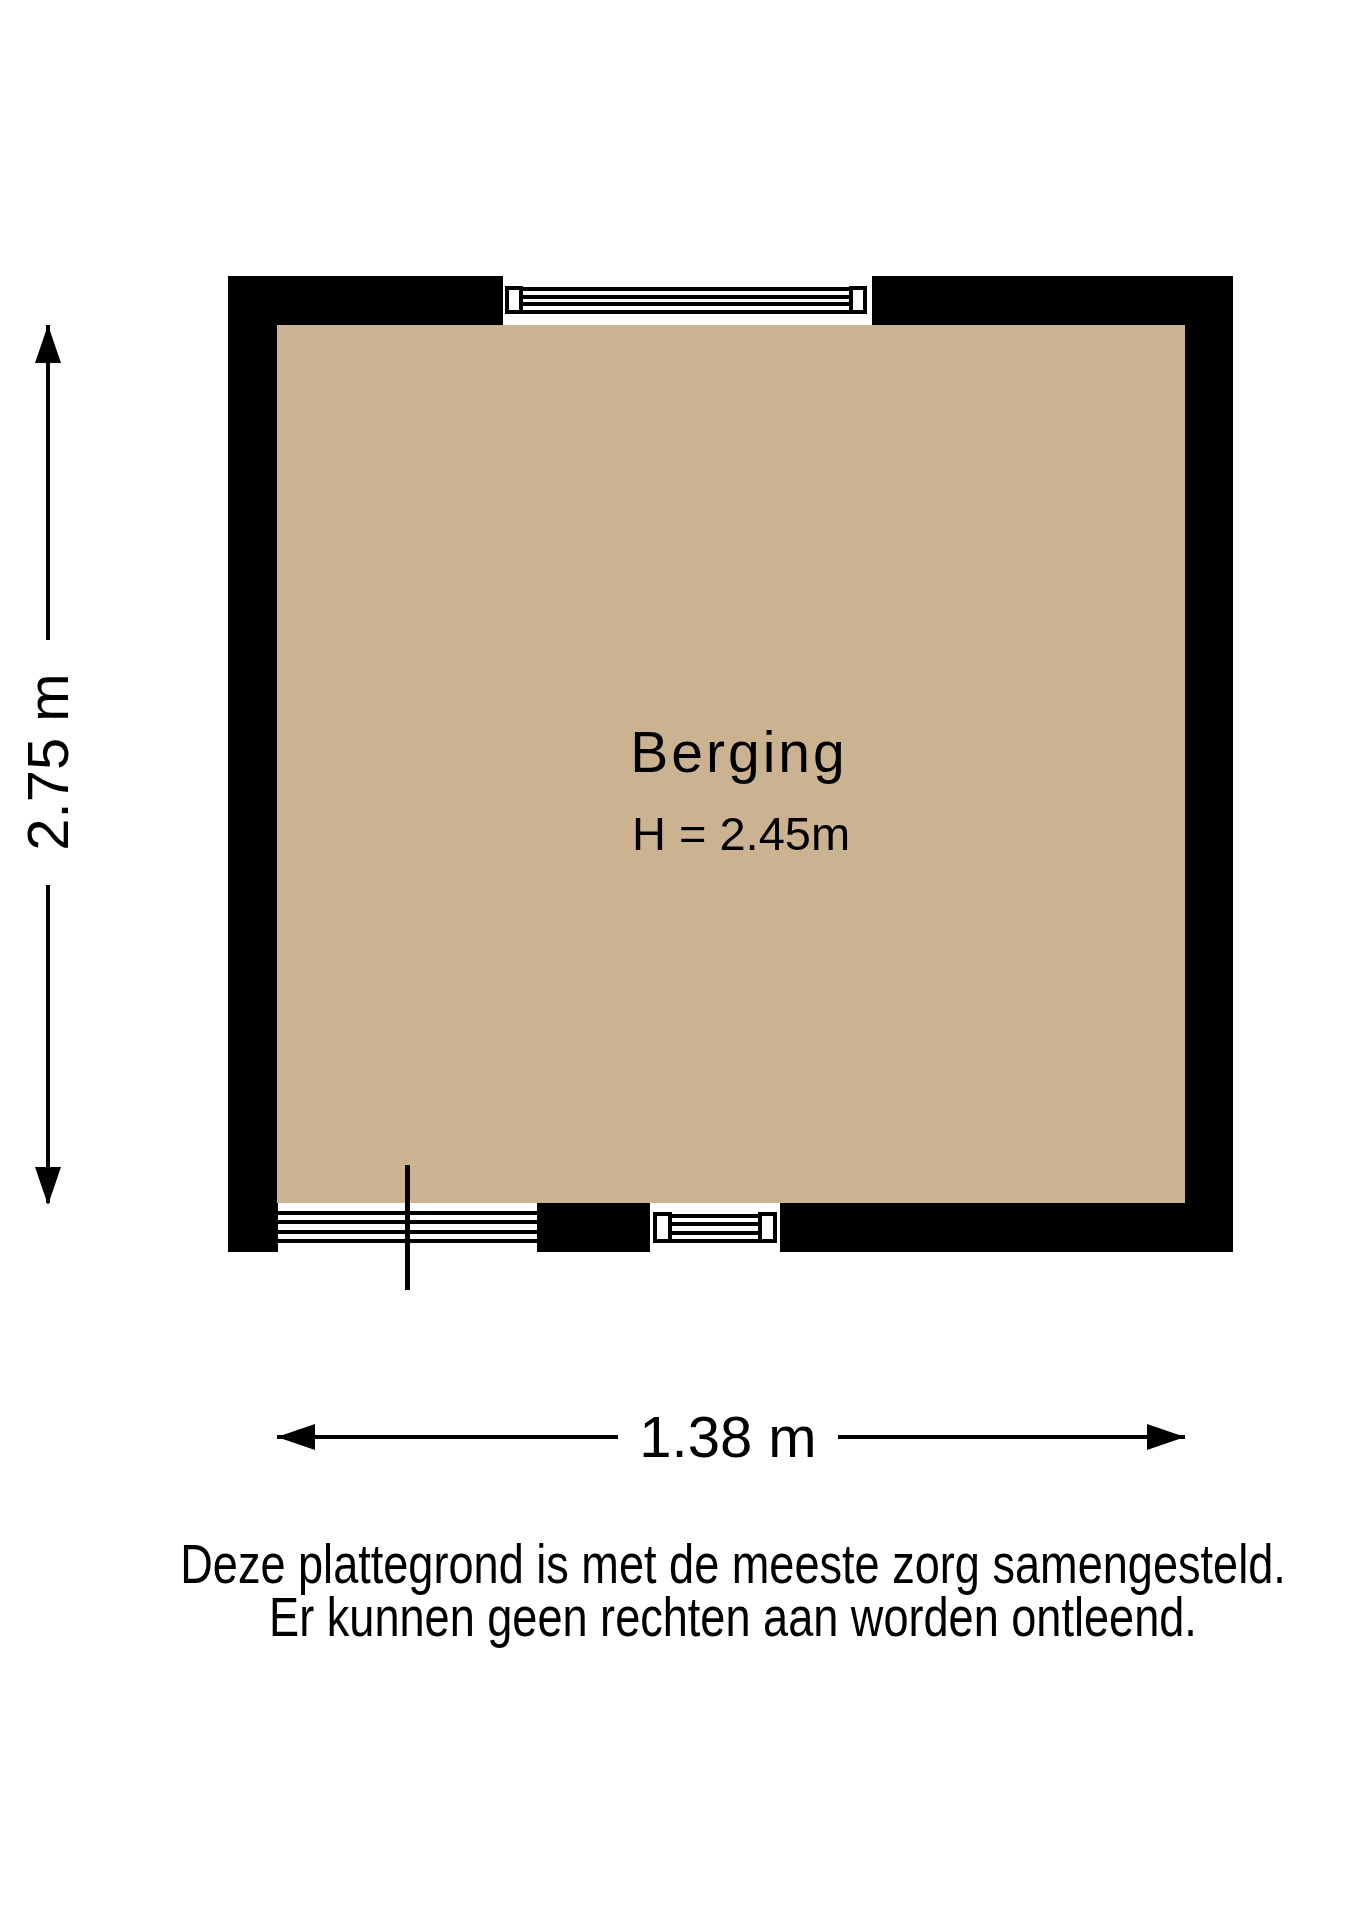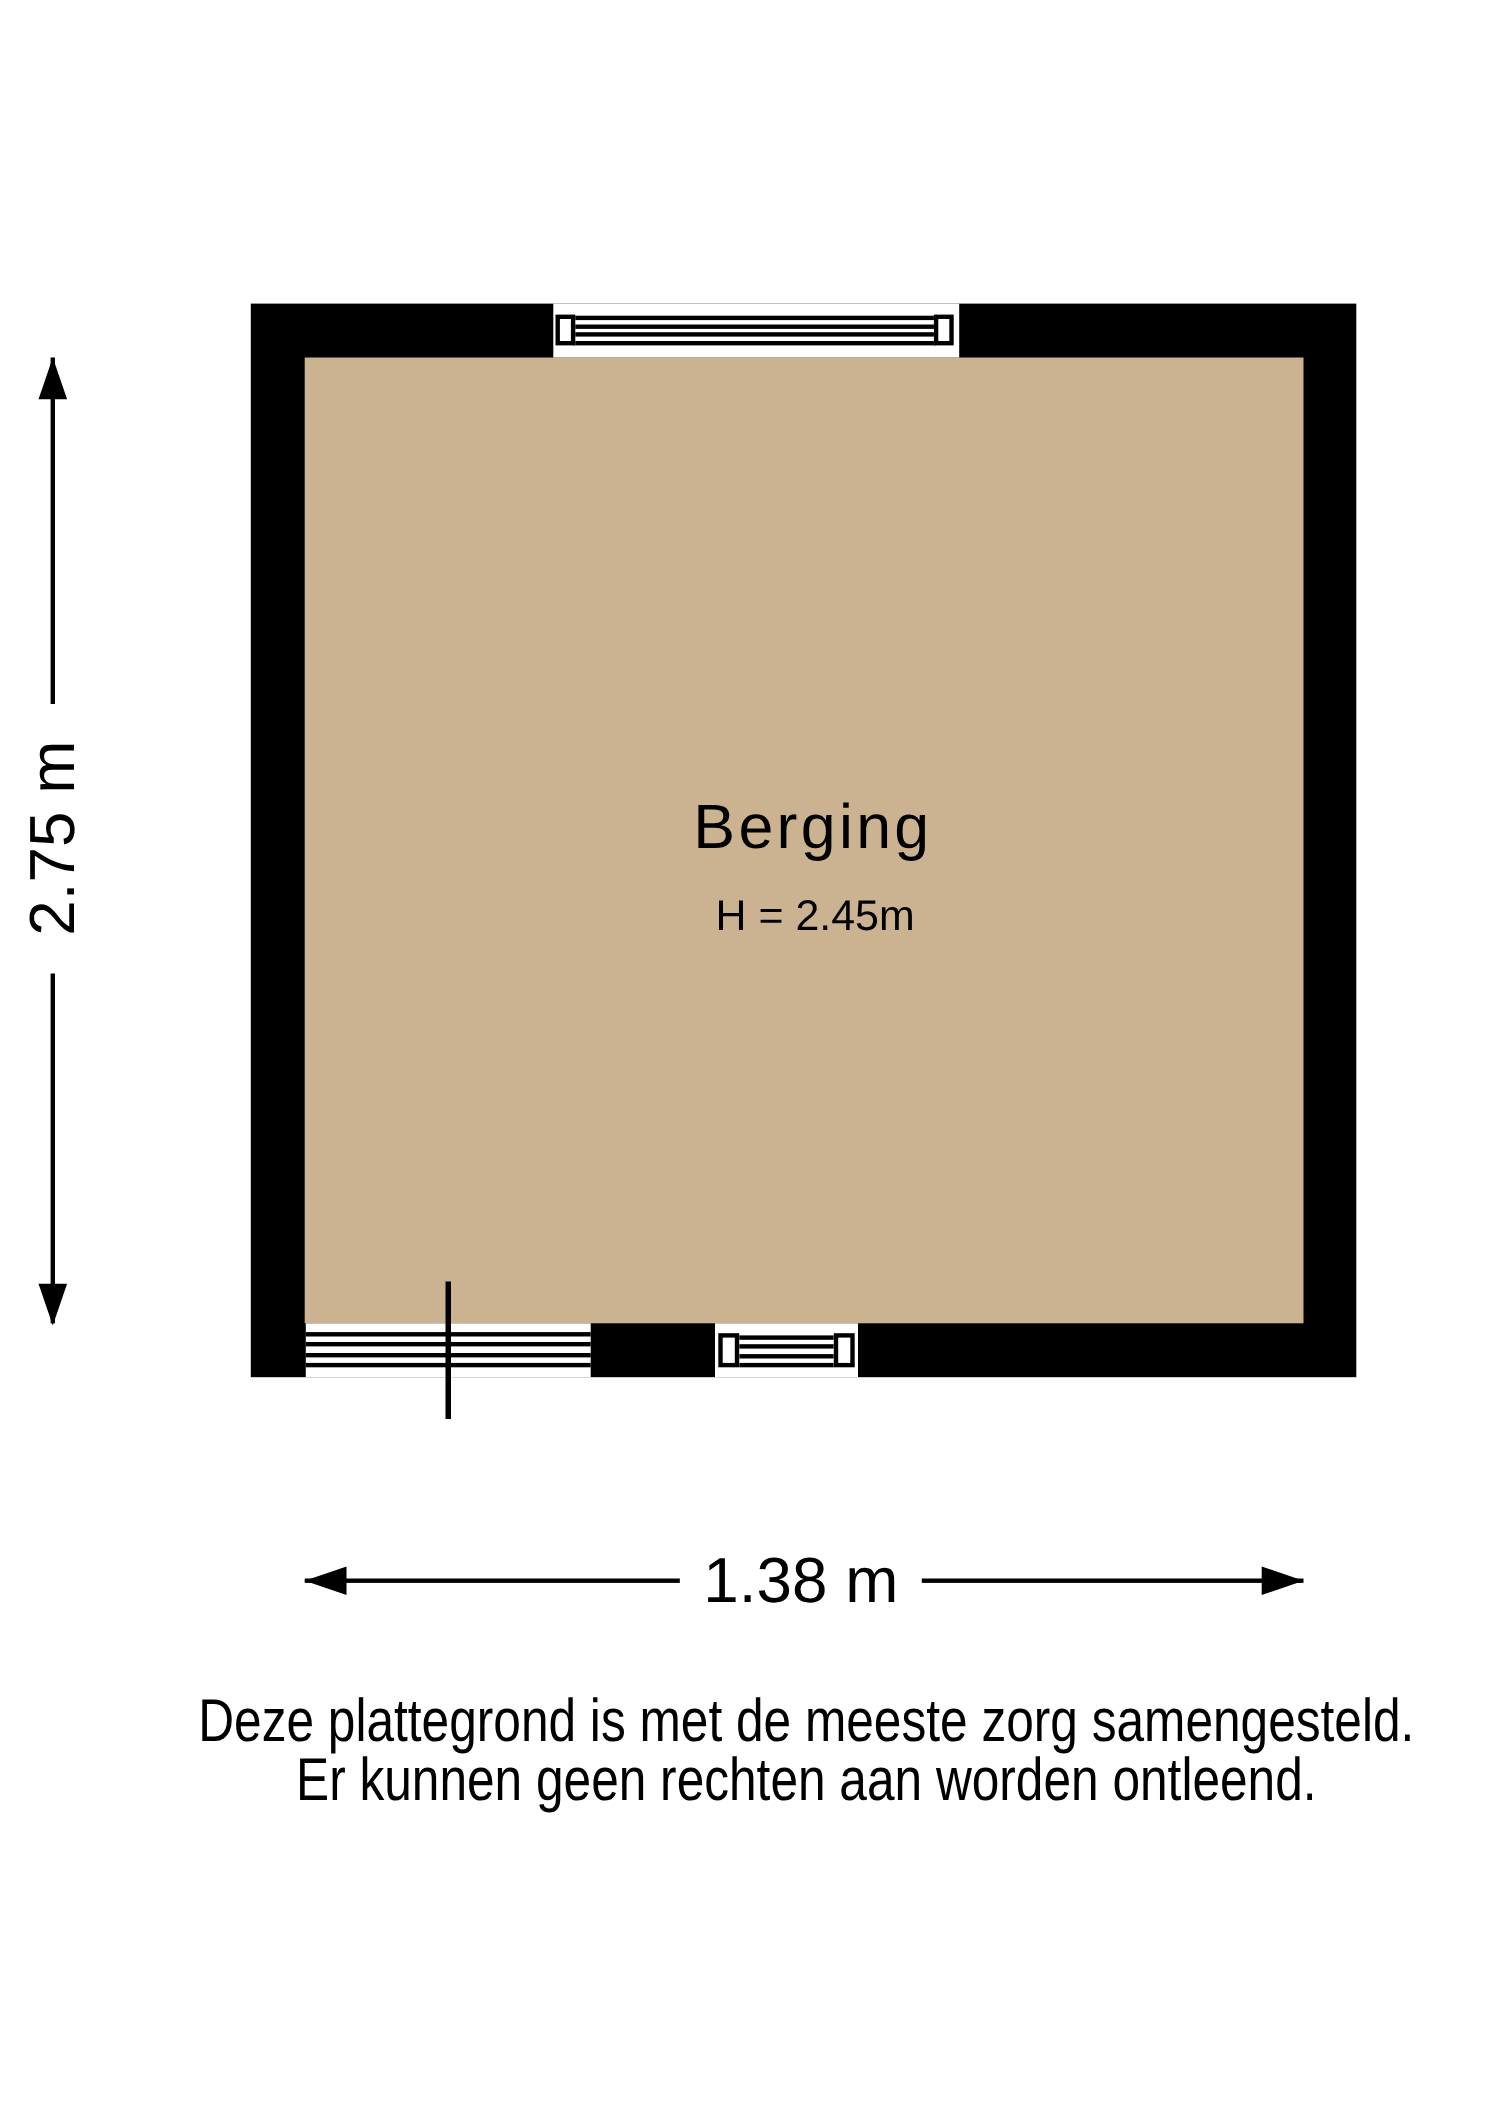--- a/index.html
+++ b/index.html
@@ -59,21 +59,21 @@
   .arr-down{left:35px;top:1167px;border-left:13px solid transparent;border-right:13px solid transparent;border-top:38px solid var(--ink);}
   .arr-left{left:277px;top:1424px;border-top:13px solid transparent;border-bottom:13px solid transparent;border-right:38px solid var(--ink);}
   .arr-right{left:1147px;top:1424px;border-top:13px solid transparent;border-bottom:13px solid transparent;border-left:38px solid var(--ink);}
 
   
   .dim-label{font-size:58px;line-height:1;white-space:nowrap;}
   .dim-label-v{left:48px;top:762px;transform:translate(-50%,-50%) rotate(-90deg);}
   .dim-label-h{left:728px;top:1437px;transform:translate(-50%,-50%);}
 
   .room-name{left:739px;top:752px;transform:translate(-50%,-50%);font-size:57px;letter-spacing:3px;white-space:nowrap;}
-  .room-height{left:741px;top:833px;transform:translate(-50%,-50%);font-size:39px;white-space:nowrap;}
+  .room-height{left:741px;top:833px;transform:translate(-50%,-50%);font-size:47px;white-space:nowrap;}
 
   .disclaimer{font-size:55px;line-height:1;white-space:nowrap;transform:translateX(-50%) scaleX(0.82);}
   .disclaimer-1{left:733px;top:1537px;}
   .disclaimer-2{left:733px;top:1590px;}
 </style>
 </head>
 <body>
 
 <div class="canvas">
 

